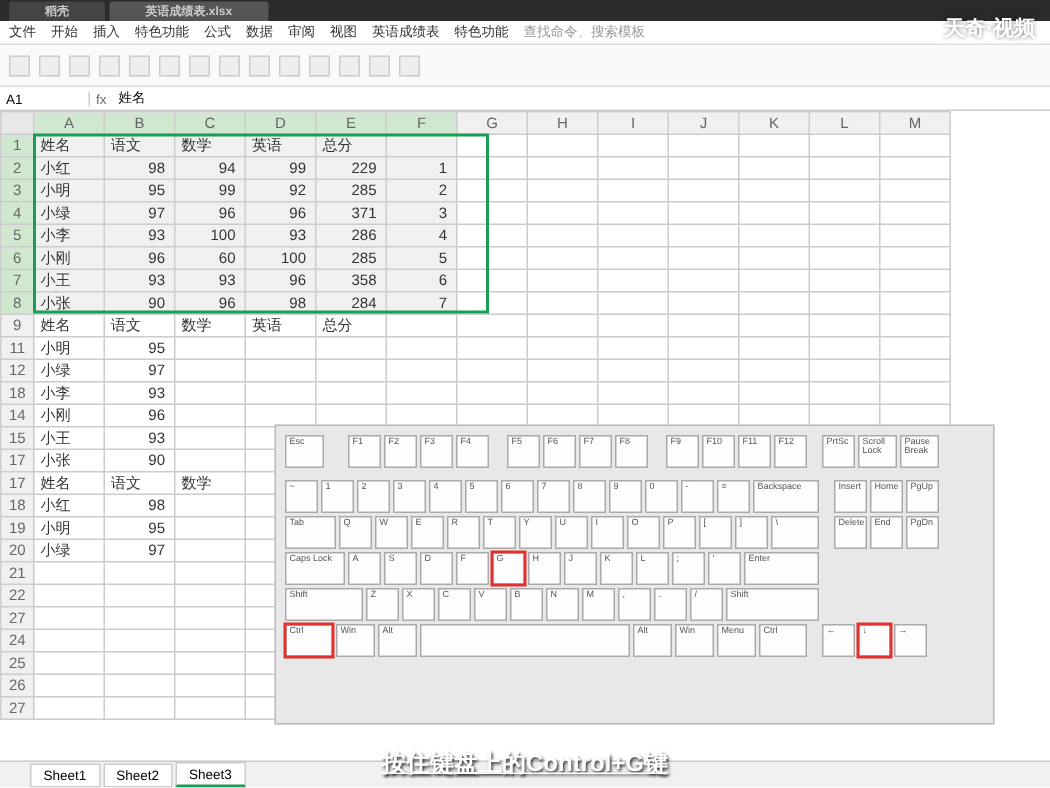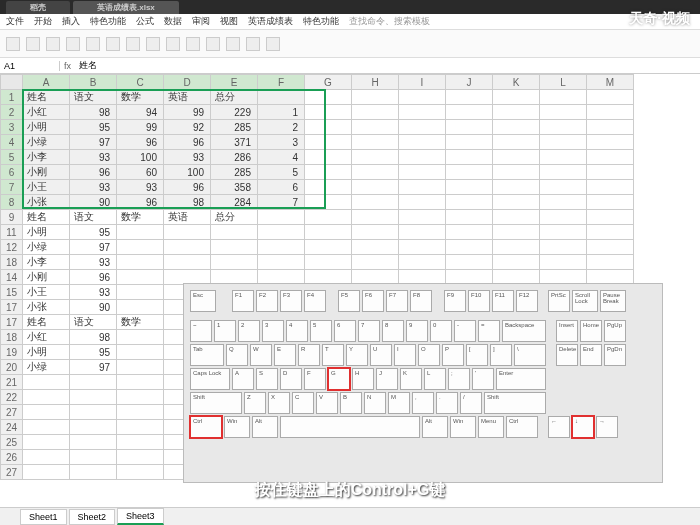--- a/index.html
+++ b/index.html
@@ -28,21 +28,21 @@
 table.grid td.txt { text-align: left; padding-left: 4px; }
 .sel-border { position: absolute; border: 2px solid #1a9e55; pointer-events: none; }
 .watermark { position: absolute; top: 10px; right: 10px; color: #fff; font-size: 14px; font-weight: bold; text-shadow: 0 0 3px rgba(0,0,0,0.5); }
 .keyboard { position: absolute; left: 183px; top: 283px; width: 480px; height: 200px; background: #e8e8e8; border: 1px solid #bbb; padding: 6px; }
 .krow { display: flex; gap: 2px; margin-bottom: 2px; }
 .key { background: #fdfdfd; border: 1px solid #aaa; height: 22px; display: flex; align-items: flex-start; justify-content: flex-start; padding: 1px 2px; font-size: 6px; color: #555; }
 .key.hl { outline: 2px solid #e03030; outline-offset: -1px; }
 .sheet-tabs { position: absolute; bottom: 0; left: 0; right: 0; height: 18px; background: #f0f0f0; border-top: 1px solid #ccc; display: flex; align-items: center; padding: 0 20px; font-size: 9px; gap: 2px; }
 .sheet-tab { padding: 2px 8px; background: #fff; border: 1px solid #ccc; }
 .sheet-tab.active { border-bottom: 2px solid #1a9e55; }
-.subtitle { position: absolute; bottom: 24px; left: 50%; transform: translateX(-50%); color: #fff; font-size: 16px; font-weight: bold; text-shadow: 1px 1px 2px rgba(0,0,0,0.8); z-index: 100; }
+.subtitle { position: absolute; bottom: 5px; left: 50%; transform: translateX(-50%); color: #fff; font-size: 16px; font-weight: bold; text-shadow: 1px 1px 2px rgba(0,0,0,0.8); z-index: 100; text-decoration: underline; }
 </style>
 </head>
 <body>
 
 <div class="titlebar">
   <div class="tab">稻壳</div>
   <div class="tab active">英语成绩表.xlsx</div>
 </div>
 
 <div class="menubar">

